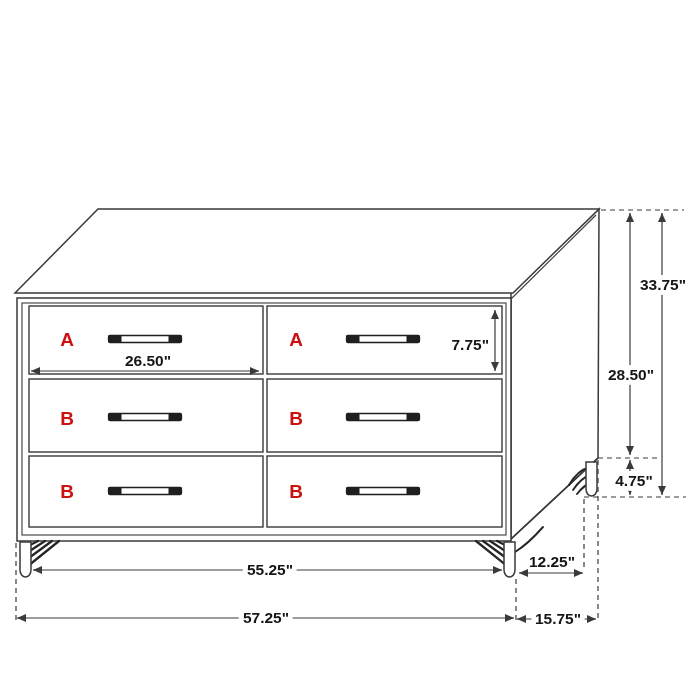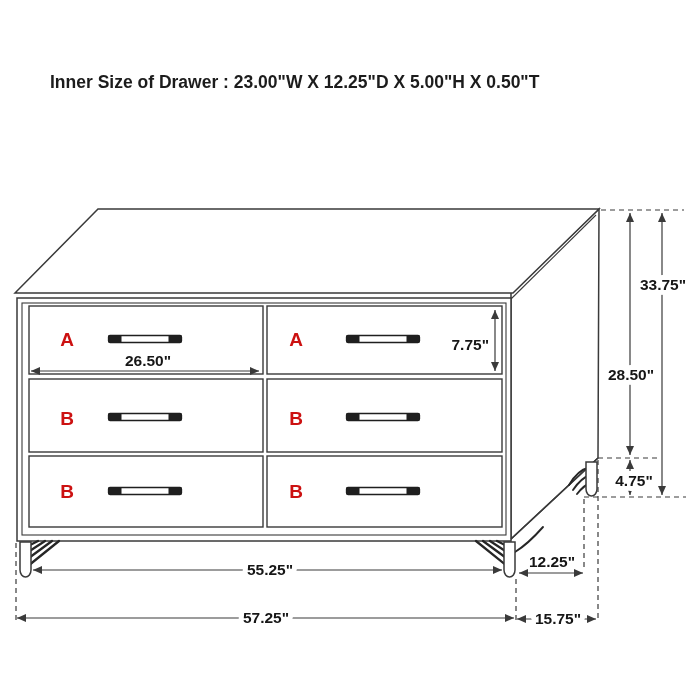--- a/index.html
+++ b/index.html
@@ -21,21 +21,20 @@
   .dim{font-size:15.5px;font-weight:bold;fill:#161616;}
   .halo{paint-order:stroke;stroke:#ffffff;stroke-width:10px;stroke-linejoin:round;}
   .red{font-size:19px;font-weight:bold;fill:#cc1111;}
   .cap{fill:#1f1f1f;stroke:none;}
   .hbar{fill:#ffffff;stroke:#1f1f1f;stroke-width:1.3;}
 </style>
 </head>
 <body>
 
 <div class="canvas">
-  <div class="title">Inner Size of Drawer : 23.00"W X 12.25"D X 5.00"H X 0.50"T</div>
 
   <svg width="700" height="700" viewBox="0 0 700 700">
     <defs>
       <marker id="ahE" markerUnits="userSpaceOnUse" markerWidth="10" markerHeight="8" refX="9" refY="4" orient="auto">
           <path d="M0,0 L9,4 L0,8 Z" fill="#3a3a3a"></path>
         </marker>
       <marker id="ahS" markerUnits="userSpaceOnUse" markerWidth="10" markerHeight="8" refX="0" refY="4" orient="auto">
           <path d="M9,0 L0,4 L9,8 Z" fill="#3a3a3a"></path>
         </marker>
     </defs>

